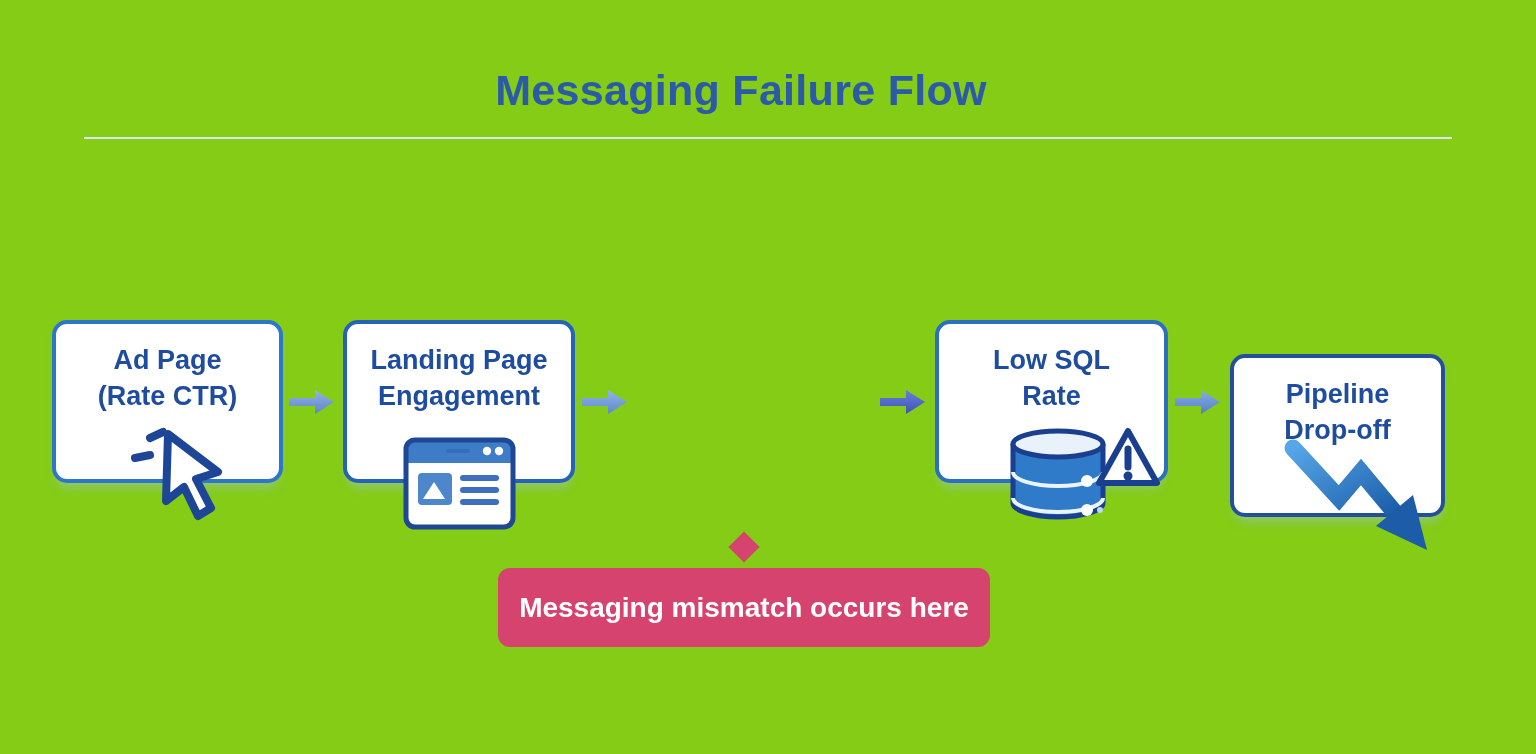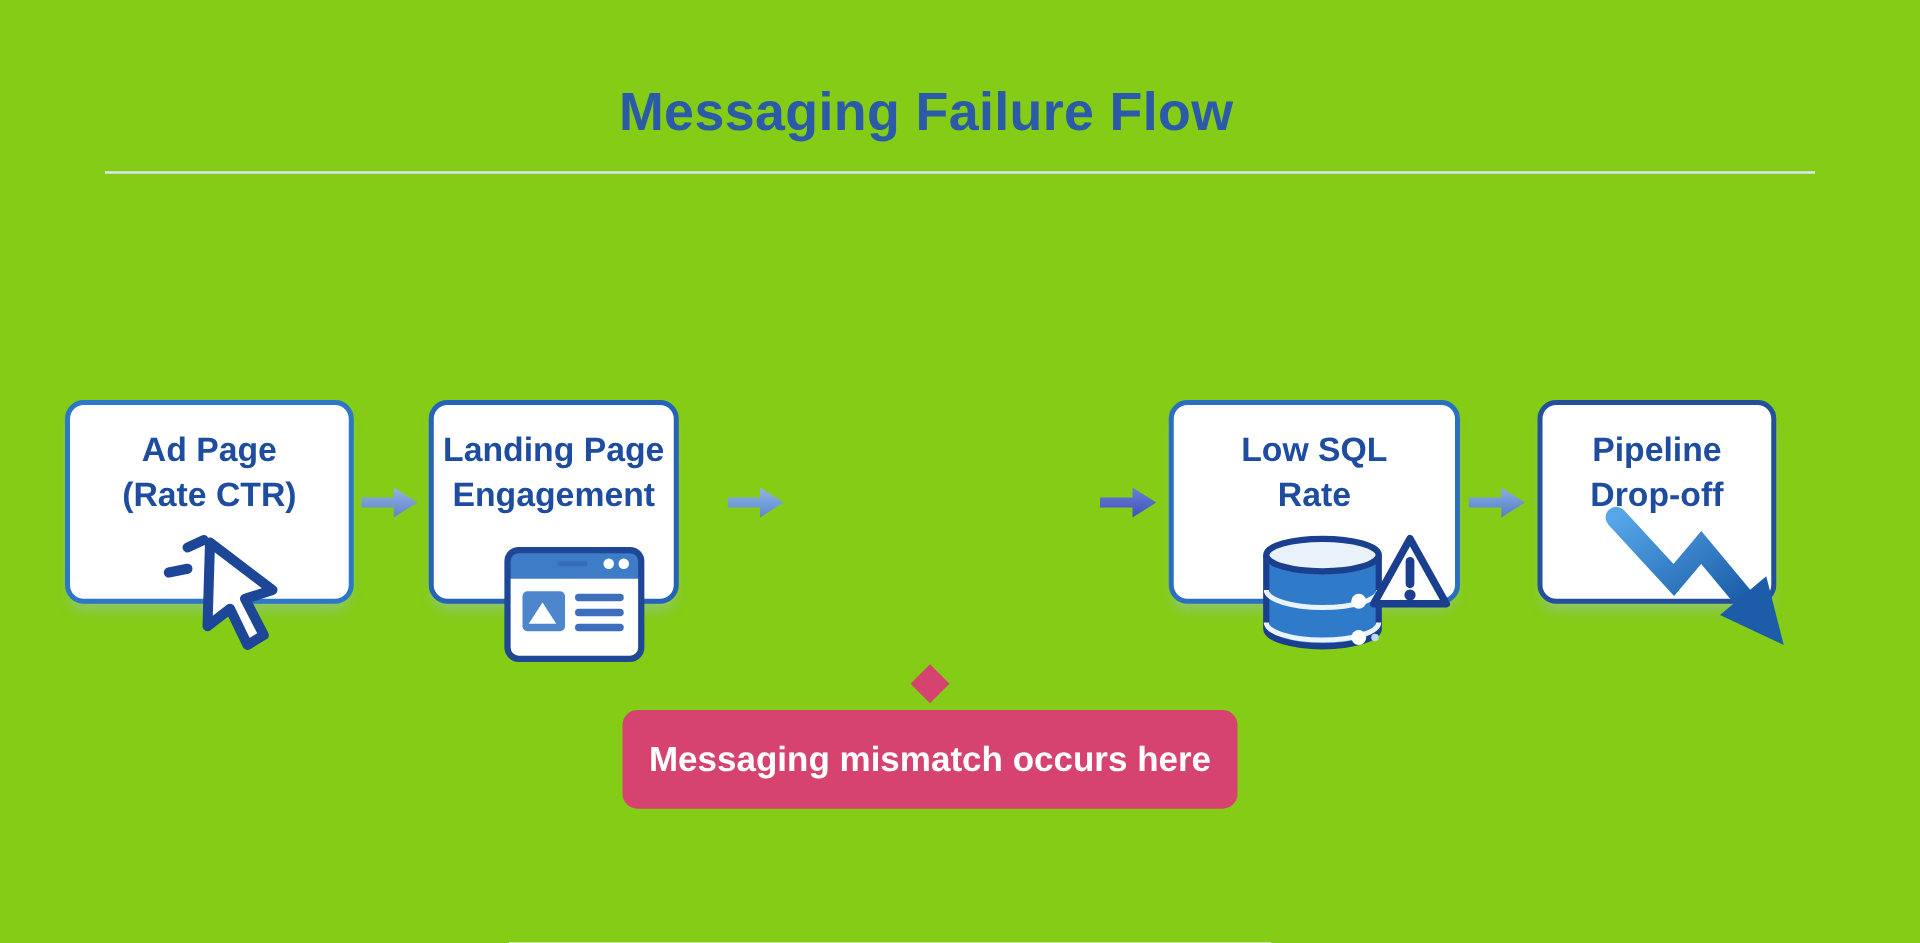--- a/index.html
+++ b/index.html
@@ -20,24 +20,24 @@
     position:absolute; top:320px; height:163px; background:#ffffff;
     border-radius:15px; box-sizing:border-box;
     box-shadow:0 9px 10px -4px rgba(160,190,220,0.45);
   }
   .node-title {
     padding-top:19px; text-align:center; font-size:27px; font-weight:700;
     color:#1E4DA0; line-height:1.32;
   }
   .node-title span { display:block; }
   .node-1 { left:52px;  width:231px; border:4px solid #2C77C7; }
-  .node-2 { left:343px; width:200px; border:4px solid #2563B8; }
+  .node-2 { left:343px; width:232px; border:4px solid #2563B8; }
   .node-3 { left:637px; width:236px; border:4px solid #2E7BC9; }
   .node-4 { left:935px; width:233px; border:4px solid #2B6FC0; }
-  .node-5 { left:1230px;width:191px; border:4px solid #24509B; }
+  .node-5 { left:1230px;width:215px; border:4px solid #24509B;margin-top:34px; }
   .node-3 .t-line1 { color:#97AFD4; }
   .node-3 .t-line2 { color:#3D6BB5; }
   .node-icon { position:absolute; z-index:3; }
   .icon-cursor   { left:66px;  top:100px; }
   .icon-browser  { left:55px;  top:112px; }
   .icon-form     { left:58px;  top:108px; }
   .icon-database { left:62px;  top:98px;  }
   .icon-zigzag   { left:50px;  top:78px;  }
   .connector { position:absolute; top:388px; z-index:1; }
   .conn-1 { left:289px; }

